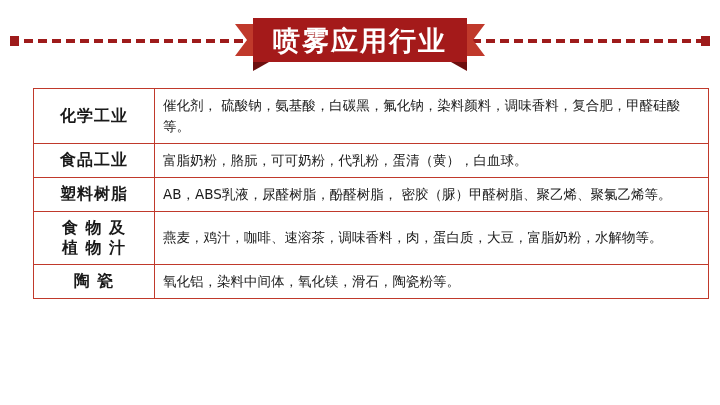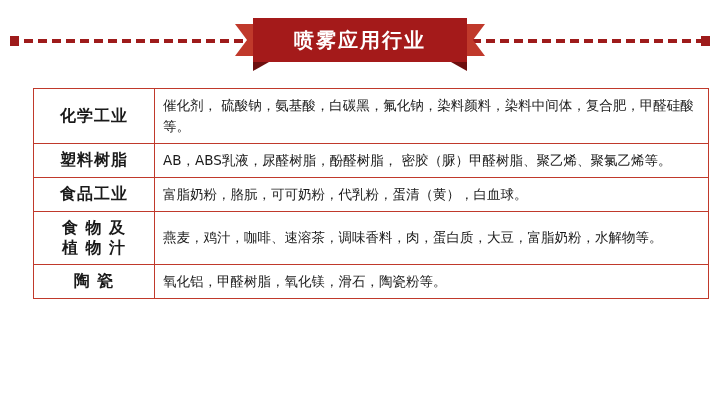--- a/index.html
+++ b/index.html
@@ -85,21 +85,21 @@
     right: 0;
     top: 0;
     bottom: 0;
     background: #a41a1a;
     display: flex;
     align-items: center;
     justify-content: center;
   }
   .ribbon-title {
     color: #ffffff;
-    font-size: 20px;
+    font-size: 27px;
     font-weight: bold;
     letter-spacing: 2px;
     line-height: 1;
   }
   .ribbon-notch {
     position: absolute;
     top: 100%;
     width: 0;
     height: 0;
     border-style: solid;
@@ -176,50 +176,50 @@
   </div>
 
   <div class="table-wrap">
     <table class="spec">
       <tbody>
 
         <tr>
           <td class="cat">
             <span class="cat-line">化学工业</span>
           </td>
-          <td class="items">催化剂，  硫酸钠，氨基酸，白碳黑，氟化钠，染料颜料，染料中间体，复合肥，甲醛硅酸等。</td>
+          <td class="items">催化剂，  硫酸钠，氨基酸，白碳黑，氟化钠，染料颜料，调味香料，复合肥，甲醛硅酸等。</td>
+        </tr>
+
+        <tr>
+          <td class="cat">
+            <span class="cat-line">食品工业</span>
+          </td>
+          <td class="items">富脂奶粉，胳朊，可可奶粉，代乳粉，蛋清（黄），白血球。</td>
         </tr>
 
         <tr>
           <td class="cat">
             <span class="cat-line">塑料树脂</span>
           </td>
           <td class="items">AB，ABS乳液，尿醛树脂，酚醛树脂，  密胶（脲）甲醛树脂、聚乙烯、聚氯乙烯等。</td>
-        </tr>
-
-        <tr>
-          <td class="cat">
-            <span class="cat-line">食品工业</span>
-          </td>
-          <td class="items">富脂奶粉，胳朊，可可奶粉，代乳粉，蛋清（黄），白血球。</td>
         </tr>
 
         <tr>
           <td class="cat">
             <span class="cat-line">食 物 及</span>
             <span class="cat-line">植 物 汁</span>
           </td>
           <td class="items">燕麦，鸡汁，咖啡、速溶茶，调味香料，肉，蛋白质，大豆，富脂奶粉，水解物等。</td>
         </tr>
 
 
         <tr>
           <td class="cat">
             <span class="cat-line">陶  瓷</span>
           </td>
-          <td class="items">氧化铝，甲醛树脂，氧化镁，滑石，陶瓷粉等。</td>
+          <td class="items">氧化铝，染料中间体，氧化镁，滑石，陶瓷粉等。</td>
         </tr>
 
       </tbody>
     </table>
   </div>
 
 </div>
 
 </body></html>

